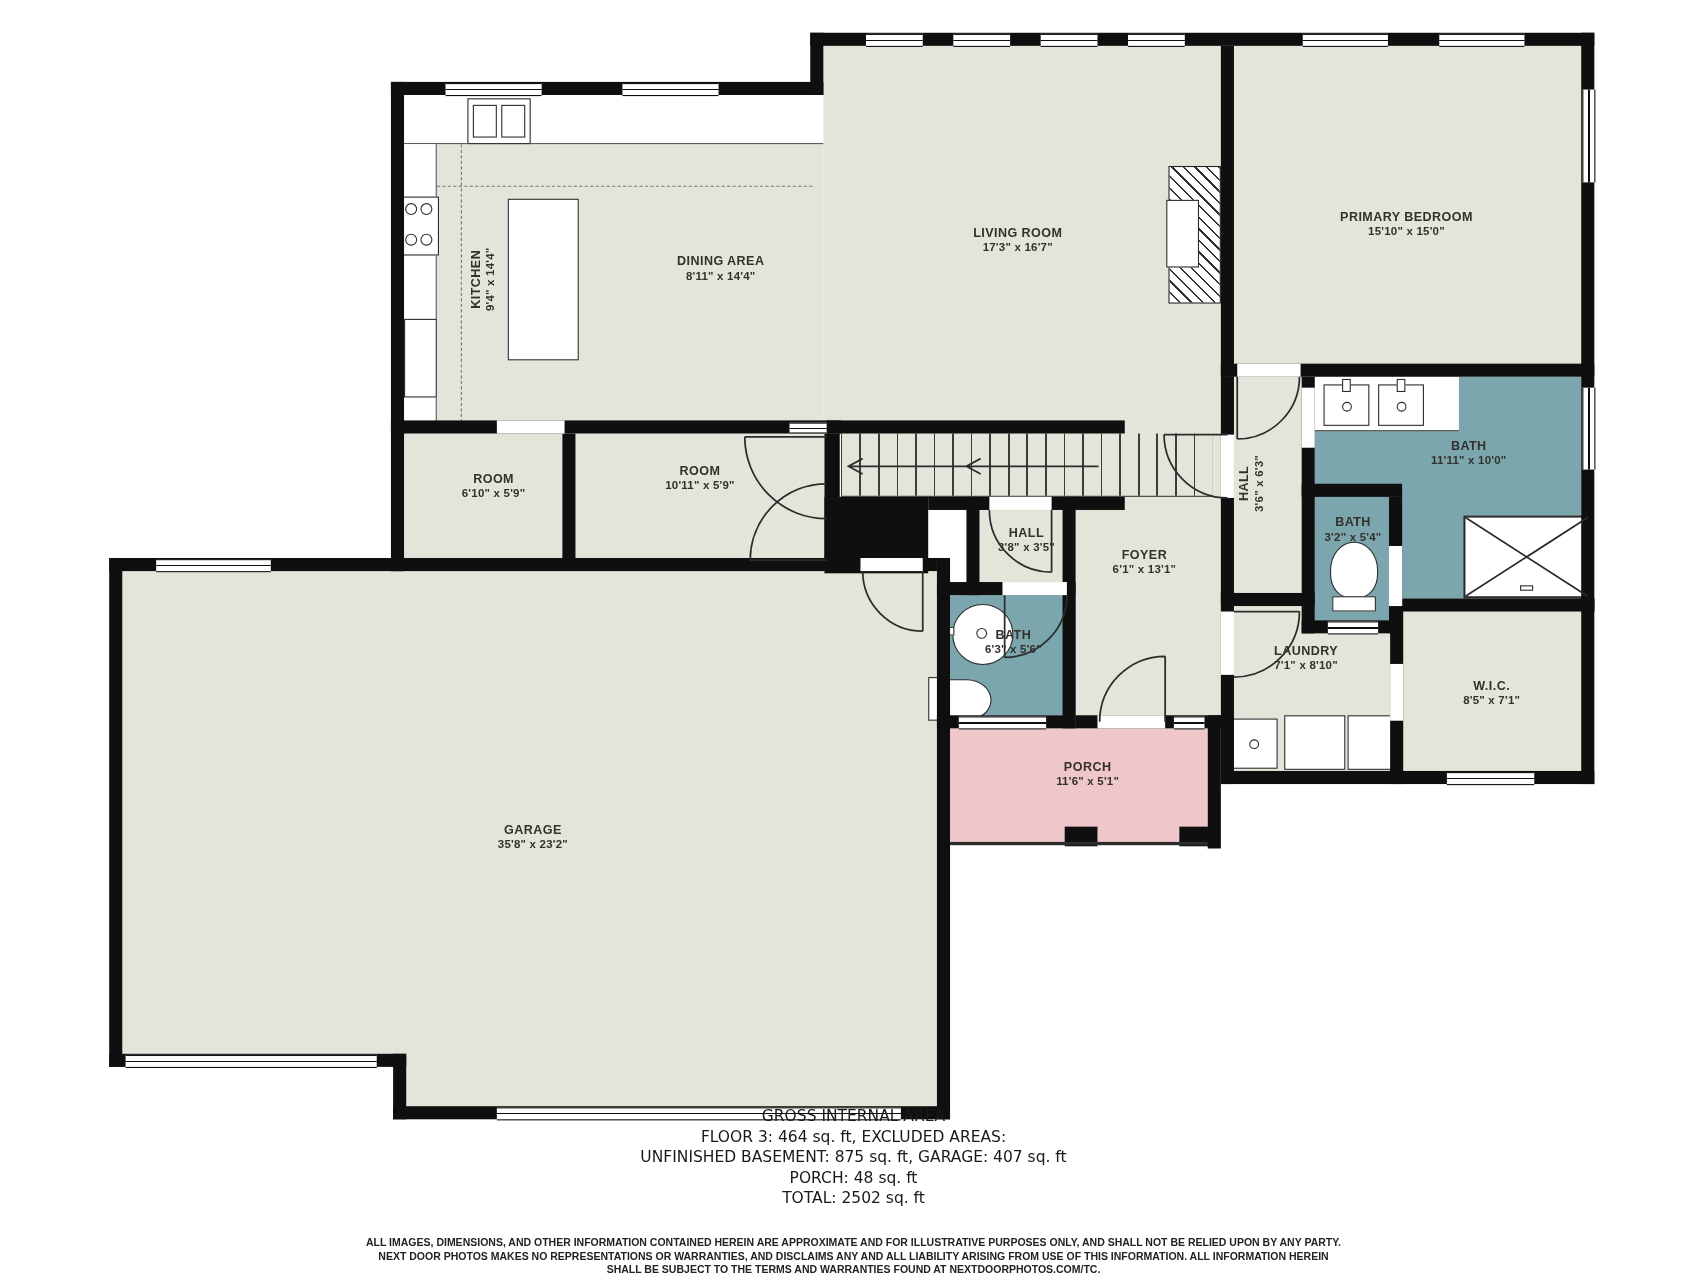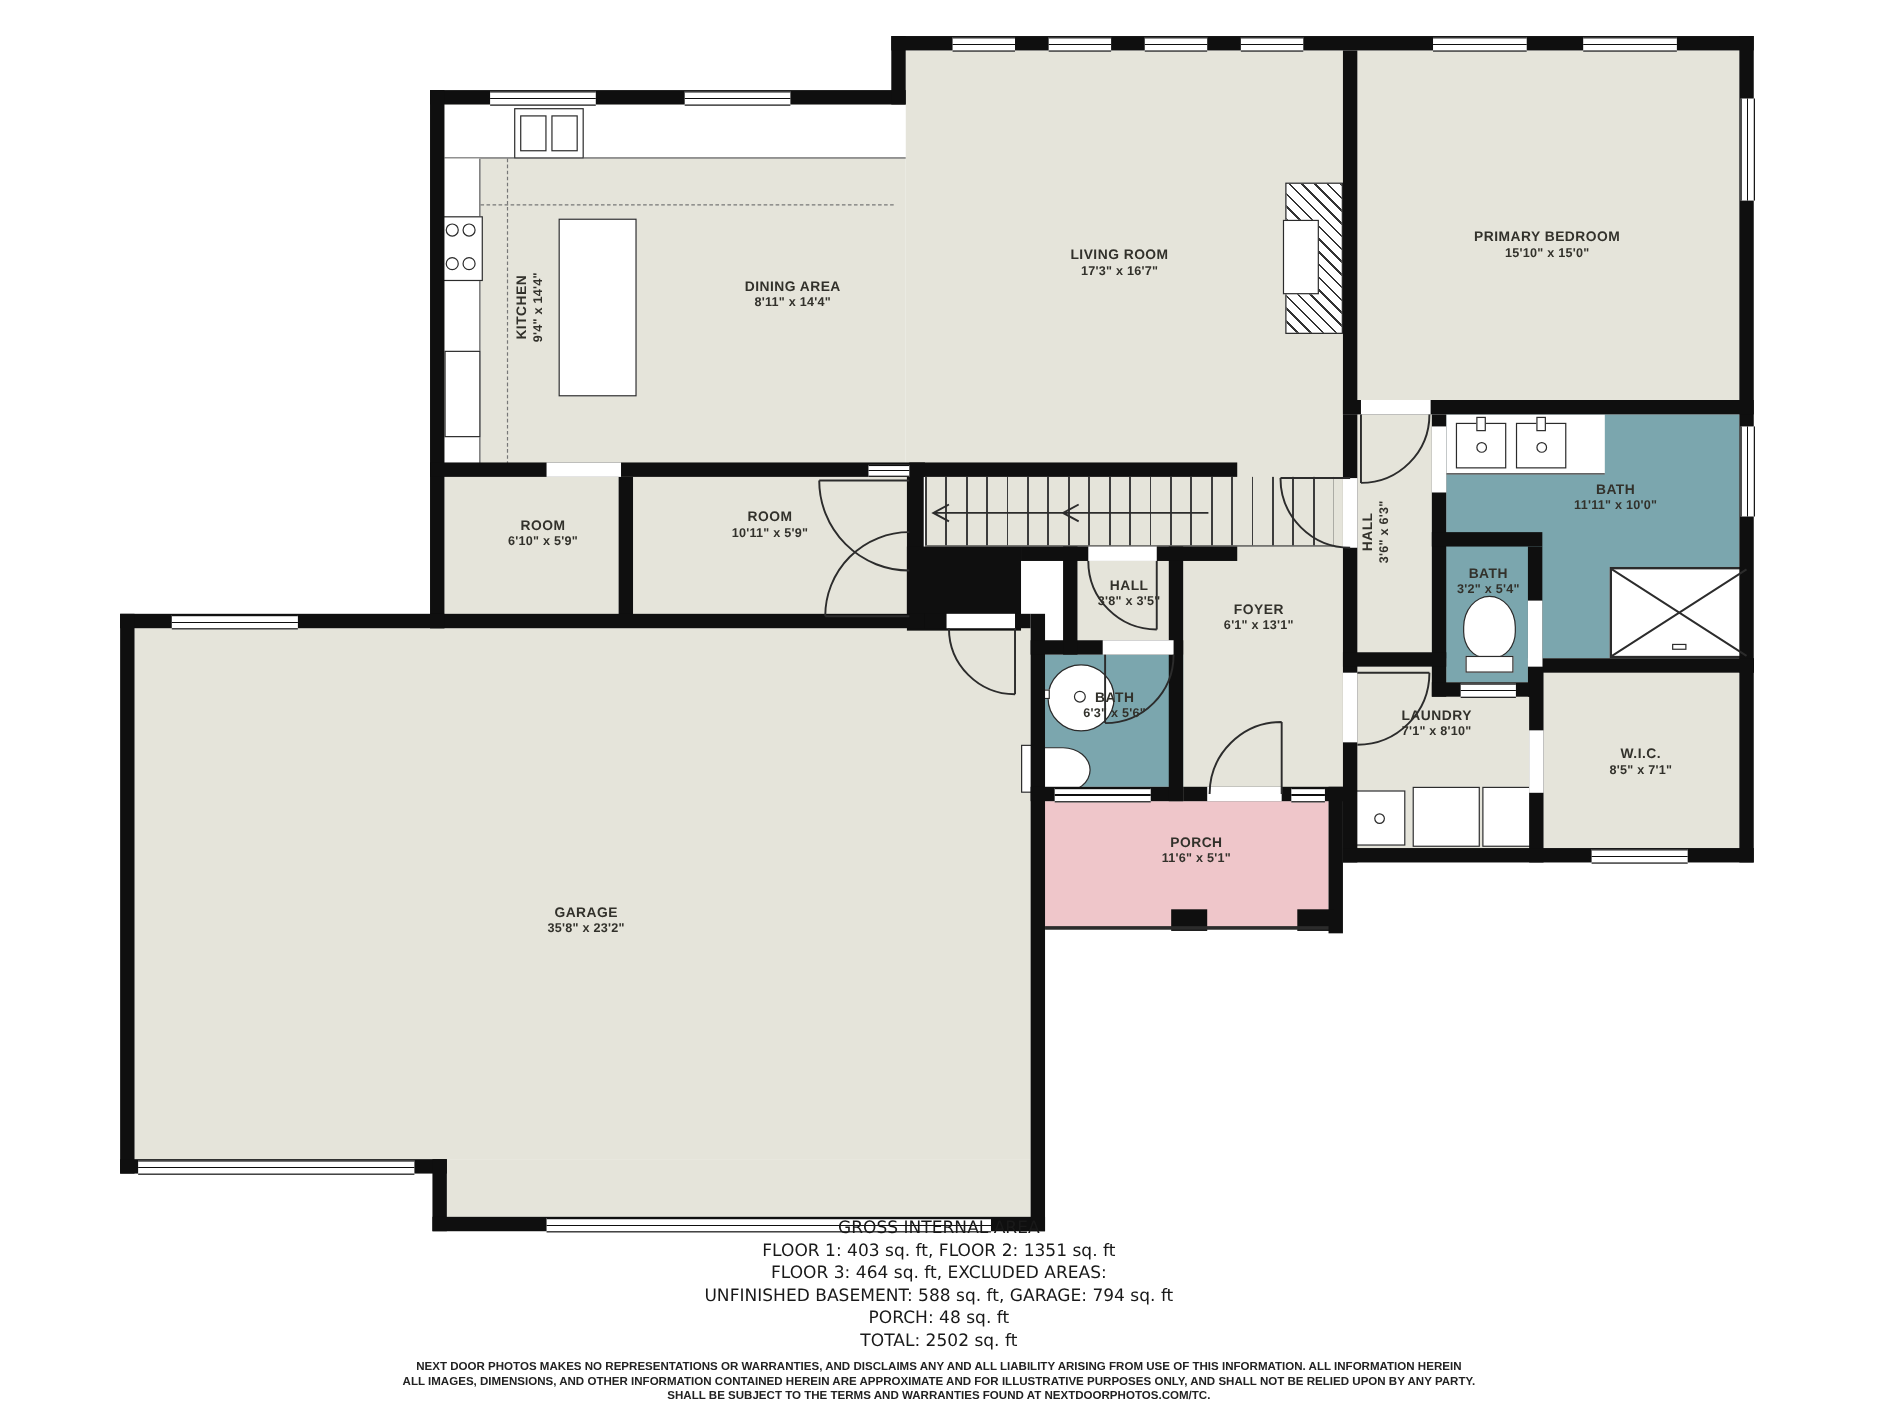--- a/index.html
+++ b/index.html
@@ -253,24 +253,23 @@
     <div class="dm">35'8" x 23'2"</div>
   </div>
   <div class="lbl" style="left:916px;top:695px;width:160px">
     <div class="nm">PORCH</div>
     <div class="dm">11'6" x 5'1"</div>
   </div>
 </div>
 
 <div class="summary">
   <div>GROSS INTERNAL AREA</div>
-  <div>FLOOR 1: 403 sq. ft, FLOOR 2: 1351 sq. ft</div>
   <div>FLOOR 3: 464 sq. ft, EXCLUDED AREAS:</div>
-  <div>UNFINISHED BASEMENT: 588 sq. ft, GARAGE: 794 sq. ft</div>
+  <div>UNFINISHED BASEMENT: 875 sq. ft, GARAGE: 407 sq. ft</div>
   <div>PORCH: 48 sq. ft</div>
   <div>TOTAL: 2502 sq. ft</div>
 </div>
 
 <div class="disclaimer">
+  <div>ALL IMAGES, DIMENSIONS, AND OTHER INFORMATION CONTAINED HEREIN ARE APPROXIMATE AND FOR ILLUSTRATIVE PURPOSES ONLY, AND SHALL NOT BE RELIED UPON BY ANY PARTY.</div>
   <div>NEXT DOOR PHOTOS MAKES NO REPRESENTATIONS OR WARRANTIES, AND DISCLAIMS ANY AND ALL LIABILITY ARISING FROM USE OF THIS INFORMATION. ALL INFORMATION HEREIN</div>
-  <div>ALL IMAGES, DIMENSIONS, AND OTHER INFORMATION CONTAINED HEREIN ARE APPROXIMATE AND FOR ILLUSTRATIVE PURPOSES ONLY, AND SHALL NOT BE RELIED UPON BY ANY PARTY.</div>
   <div>SHALL BE SUBJECT TO THE TERMS AND WARRANTIES FOUND AT NEXTDOORPHOTOS.COM/TC.</div>
 </div>
 
 </body></html>

